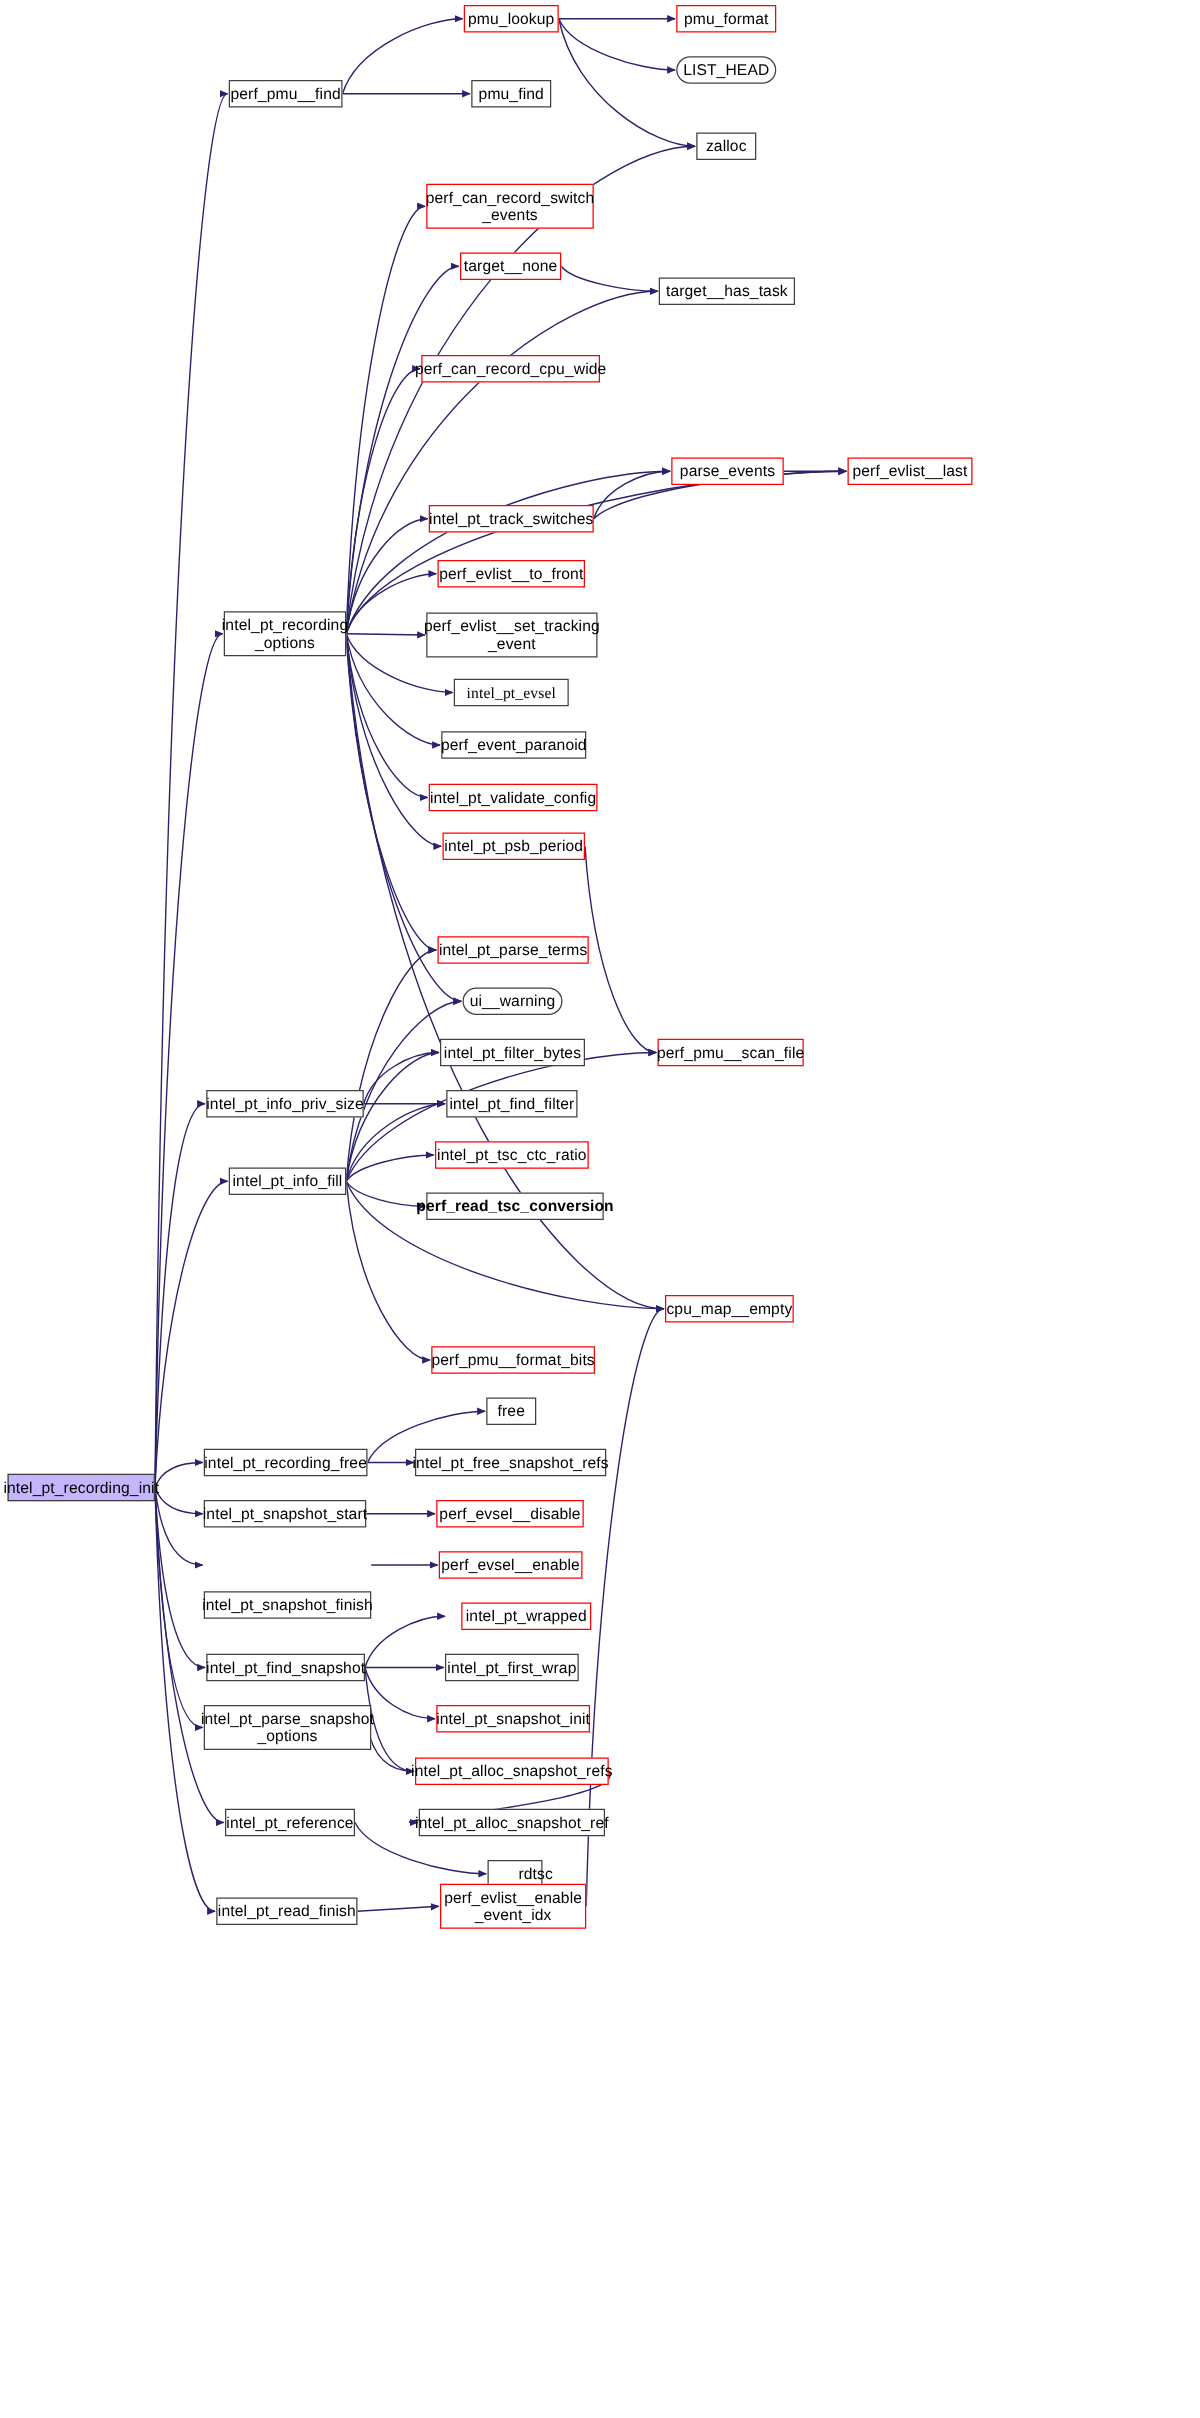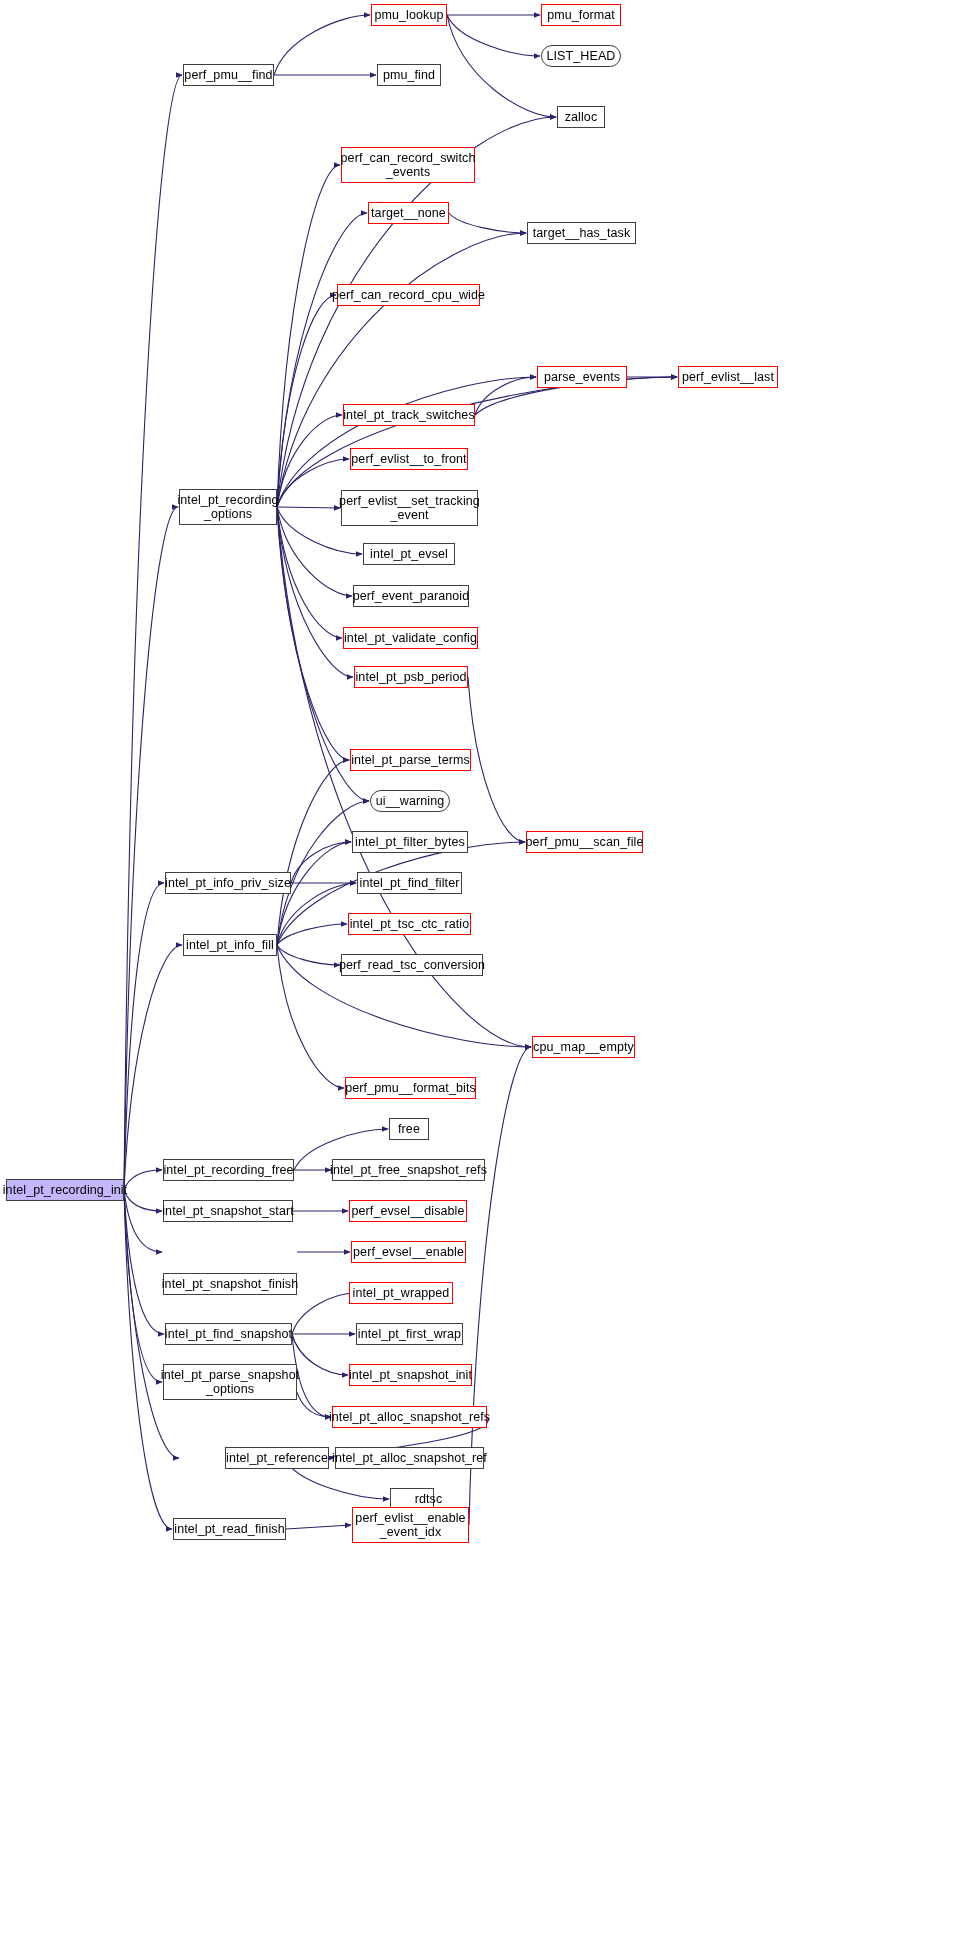--- a/index.html
+++ b/index.html
@@ -133,48 +133,48 @@
     <div class="node" style="left: 527px; top: 222px; width: 109px; height: 22px;"><span>target__has_task</span></div>
     <div class="node red" style="left: 337px; top: 284px; width: 143px; height: 22px;"><span>perf_can_record_cpu_wide</span></div>
     <div class="node red" style="left: 537px; top: 366px; width: 90px; height: 22px;"><span>parse_events</span></div>
     <div class="node red" style="left: 678px; top: 366px; width: 100px; height: 22px;"><span>perf_evlist__last</span></div>
     <div class="node red" style="left: 343px; top: 404px; width: 132px; height: 22px;"><span>intel_pt_track_switches</span></div>
     <div class="node red" style="left: 350px; top: 448px; width: 118px; height: 22px;"><span>perf_evlist__to_front</span></div>
     <div class="node" style="left: 179px; top: 489px; width: 98px; height: 36px;"><span>intel_pt_recording
 _options</span></div>
     <div class="node" style="left: 341px; top: 490px; width: 137px; height: 36px;"><span>perf_evlist__set_tracking
 _event</span></div>
-    <div class="node" style="left: 363px; top: 543px; width: 92px; height: 22px;"><span>intel_pt_evsel</span></div>
+    <div class="node" style="left: 363px; top: 543px; width: 92px; height: 22px; font-family: Liberation Serif, serif;"><span>intel_pt_evsel</span></div>
     <div class="node" style="left: 353px; top: 585px; width: 116px; height: 22px;"><span>perf_event_paranoid</span></div>
     <div class="node red" style="left: 343px; top: 627px; width: 135px; height: 22px;"><span>intel_pt_validate_config</span></div>
     <div class="node red" style="left: 354px; top: 666px; width: 114px; height: 22px;"><span>intel_pt_psb_period</span></div>
     <div class="node red" style="left: 350px; top: 749px; width: 121px; height: 22px;"><span>intel_pt_parse_terms</span></div>
     <div class="node" style="left: 370px; top: 790px; width: 80px; height: 22px; border-radius: 11px;"><span>ui__warning</span></div>
     <div class="node" style="left: 352px; top: 831px; width: 116px; height: 22px;"><span>intel_pt_filter_bytes</span></div>
     <div class="node" style="left: 165px; top: 872px; width: 126px; height: 22px;"><span>intel_pt_info_priv_size</span></div>
     <div class="node" style="left: 357px; top: 872px; width: 105px; height: 22px;"><span>intel_pt_find_filter</span></div>
     <div class="node red" style="left: 348px; top: 913px; width: 123px; height: 22px;"><span>intel_pt_tsc_ctc_ratio</span></div>
     <div class="node" style="left: 183px; top: 934px; width: 94px; height: 22px;"><span>intel_pt_info_fill</span></div>
-    <div class="node" style="left: 341px; top: 954px; width: 142px; height: 22px;"><span>perf_read_tsc_conversion</span></div>
+    <div class="node" style="left: 341px; top: 954px; width: 142px; height: 22px; font-weight: bold;"><span>perf_read_tsc_conversion</span></div>
     <div class="node red" style="left: 526px; top: 831px; width: 117px; height: 22px;"><span>perf_pmu__scan_file</span></div>
     <div class="node red" style="left: 532px; top: 1036px; width: 103px; height: 22px;"><span>cpu_map__empty</span></div>
     <div class="node red" style="left: 345px; top: 1077px; width: 131px; height: 22px;"><span>perf_pmu__format_bits</span></div>
     <div class="node" style="left: 389px; top: 1118px; width: 40px; height: 22px;"><span>free</span></div>
     <div class="node" style="left: 163px; top: 1159px; width: 131px; height: 22px;"><span>intel_pt_recording_free</span></div>
     <div class="node" style="left: 332px; top: 1159px; width: 153px; height: 22px;"><span>intel_pt_free_snapshot_refs</span></div>
     <div class="node" style="left: 163px; top: 1200px; width: 130px; height: 22px;"><span>intel_pt_snapshot_start</span></div>
     <div class="node red" style="left: 349px; top: 1200px; width: 118px; height: 22px;"><span>perf_evsel__disable</span></div>
     <div class="node" style="left: 163px; top: 1241px; width: 134px; height: 22px; margin-top: 32px;"><span>intel_pt_snapshot_finish</span></div>
     <div class="node red" style="left: 351px; top: 1241px; width: 115px; height: 22px;"><span>perf_evsel__enable</span></div>
-    <div class="node red" style="left: 349px; top: 1282px; width: 104px; height: 22px;"><span>intel_pt_wrapped</span></div>
+    <div class="node red" style="left: 369px; top: 1282px; width: 104px; height: 22px;"><span>intel_pt_wrapped</span></div>
     <div class="node" style="left: 356px; top: 1323px; width: 107px; height: 22px;"><span>intel_pt_first_wrap</span></div>
     <div class="node" style="left: 165px; top: 1323px; width: 127px; height: 22px;"><span>intel_pt_find_snapshot</span></div>
     <div class="node red" style="left: 349px; top: 1364px; width: 123px; height: 22px;"><span>intel_pt_snapshot_init</span></div>
     <div class="node" style="left: 163px; top: 1364px; width: 134px; height: 36px;"><span>intel_pt_parse_snapshot
 _options</span></div>
     <div class="node red" style="left: 332px; top: 1406px; width: 155px; height: 22px;"><span>intel_pt_alloc_snapshot_refs</span></div>
     <div class="node" style="left: 335px; top: 1447px; width: 149px; height: 22px;"><span>intel_pt_alloc_snapshot_ref</span></div>
-    <div class="node" style="left: 180px; top: 1447px; width: 104px; height: 22px; margin-left: 45px;"><span>intel_pt_reference</span></div>
+    <div class="node" style="left: 180px; top: 1447px; width: 104px; height: 22px;"><span>intel_pt_reference</span></div>
     <div class="node" style="left: 390px; top: 1488px; width: 44px; height: 22px; padding-left: 33px;"><span>rdtsc</span></div>
     <div class="node" style="left: 173px; top: 1518px; width: 113px; height: 22px;"><span>intel_pt_read_finish</span></div>
     <div class="node red" style="left: 352px; top: 1507px; width: 117px; height: 36px;"><span>perf_evlist__enable
 _event_idx</span></div>
   </div>
 
 </body></html>

